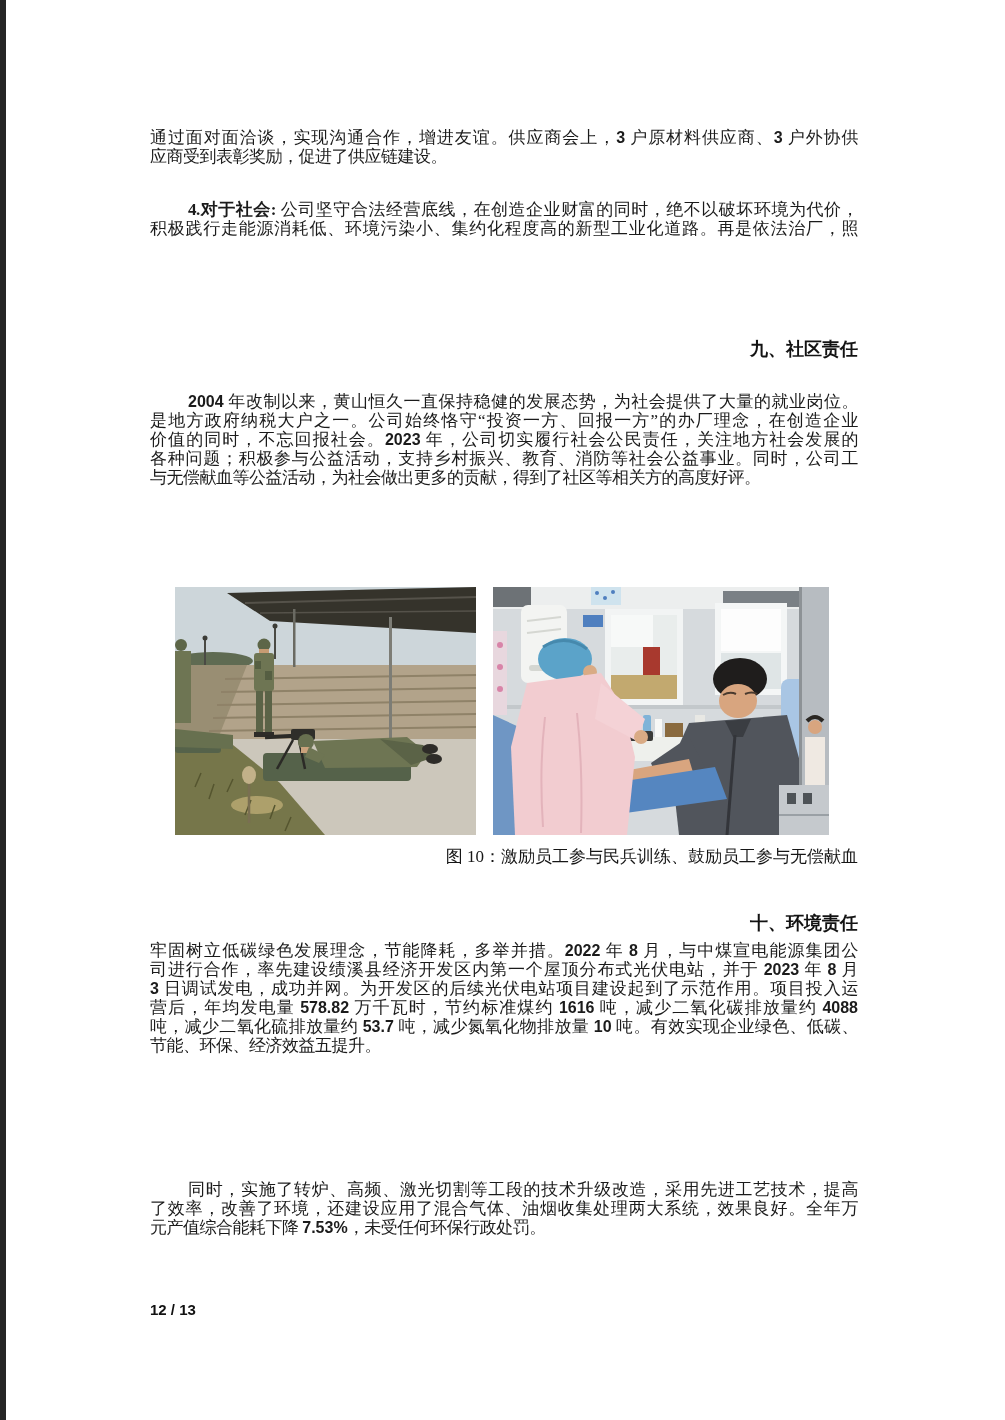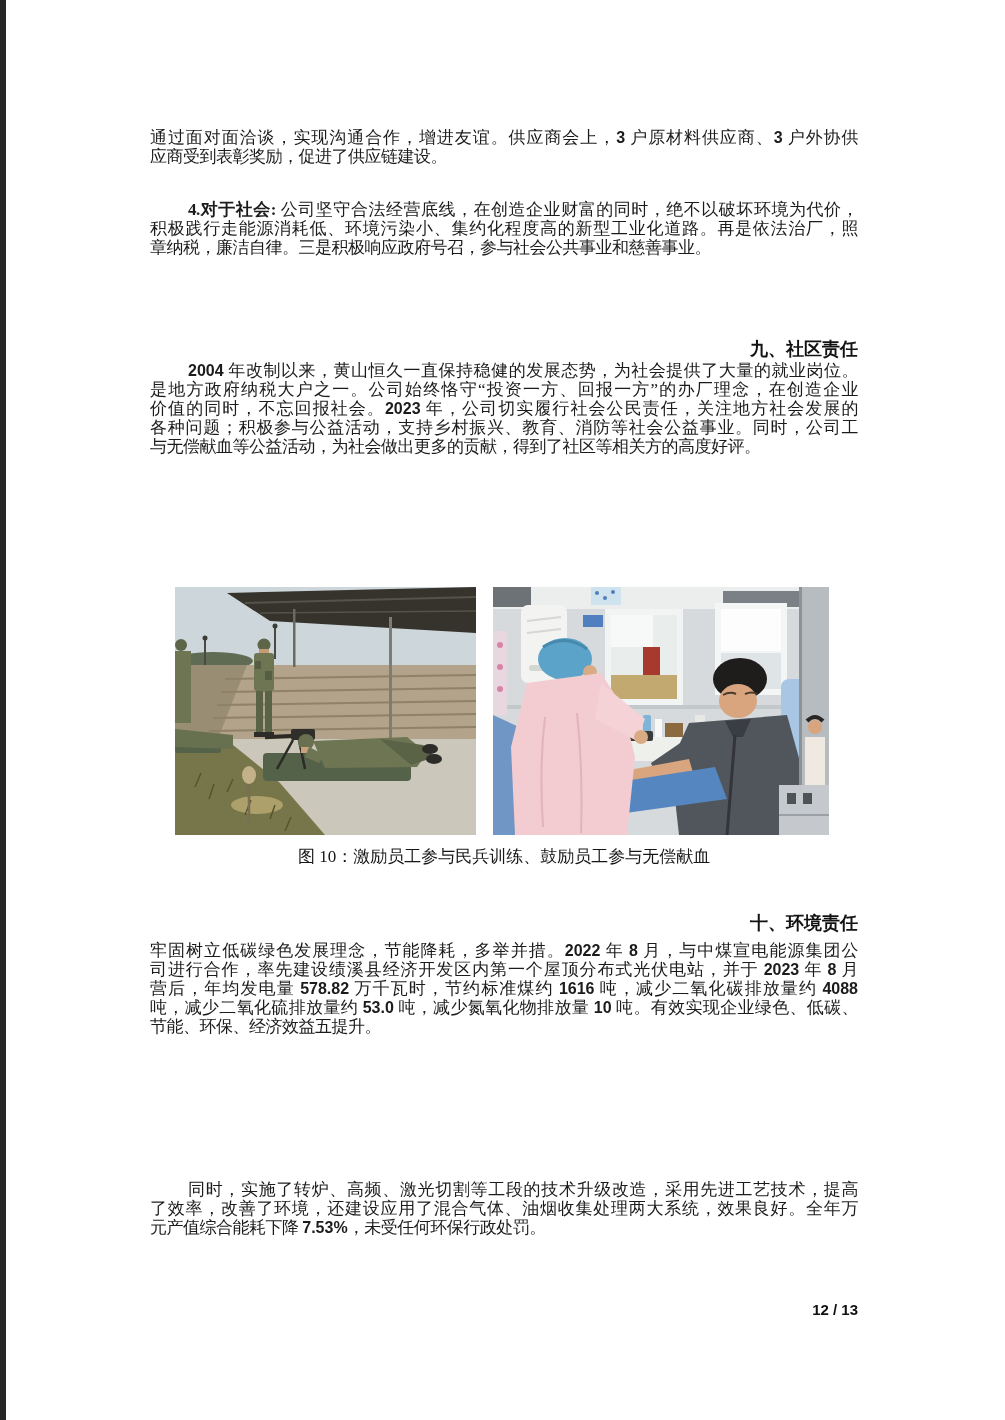--- a/index.html
+++ b/index.html
@@ -23,46 +23,45 @@
     position:absolute;left:150px;width:708px;padding-left:38px;box-sizing:border-box;
     font-size:18px;font-weight:bold;line-height:35px;letter-spacing:0;color:#121212;text-align:right;
   }
   .figure-row{position:absolute;left:0;top:587px;width:1005px;height:248px;}
   .photo{position:absolute;top:0;height:248px;overflow:hidden;}
   .photo svg{display:block;width:100%;height:100%;}
   .photo-left{left:175px;width:301px;}
   .photo-right{left:493px;width:336px;}
   .caption{
     position:absolute;left:150px;top:841px;width:708px;
-    font-size:17px;line-height:32px;text-align:center;letter-spacing:0;color:#161616;
+    font-size:17px;line-height:32px;text-align:right;letter-spacing:0;color:#161616;
   }
   .footer{
-    position:absolute;left:150px;top:1295px;width:708px;text-align:right;
+    position:absolute;left:150px;top:1295px;width:708px;text-align:left;
     font-family:"Liberation Sans",sans-serif;font-weight:bold;font-size:15px;line-height:30px;color:#111;
   }
 </style>
 </head>
 <body>
 
 <div class="edge-bar"></div>
 
 <div class="textblock" style="top:128px;">
     <div class="line">通过面对面洽谈，实现沟通合作，增进友谊。供应商会上，<b class="num">3</b> 户原材料供应商、<b class="num">3</b> 户外协供</div>
     <div class="line last">应商受到表彰奖励，促进了供应链建设。</div>
   </div>
 
 <div class="textblock" style="top:200px;">
     <div class="line indent"><b class="lead">4.对于社会: </b>公司坚守合法经营底线，在创造企业财富的同时，绝不以破坏环境为代价，</div>
     <div class="line">积极践行走能源消耗低、环境污染小、集约化程度高的新型工业化道路。再是依法治厂，照</div>
-    <div class="line last">章纳税，廉洁自律。三是积极响应政府号召，参与社会公共事业和慈善事业。</div>
   </div>
 
 <div class="heading" style="top:332px;">九、社区责任</div>
 
-<div class="textblock" style="top:361px;">
+<div class="textblock" style="top:392px;">
     <div class="line indent"><b class="num">2004</b> 年改制以来，黄山恒久一直保持稳健的发展态势，为社会提供了大量的就业岗位。</div>
     <div class="line">是地方政府纳税大户之一。公司始终恪守“投资一方、回报一方”的办厂理念，在创造企业</div>
     <div class="line">价值的同时，不忘回报社会。<b class="num">2023</b> 年，公司切实履行社会公民责任，关注地方社会发展的</div>
     <div class="line">各种问题；积极参与公益活动，支持乡村振兴、教育、消防等社会公益事业。同时，公司工</div>
     <div class="line last">与无偿献血等公益活动，为社会做出更多的贡献，得到了社区等相关方的高度好评。</div>
   </div>
 
 <div class="figure-row">
 
   <figure class="photo photo-left" style="margin:0;" role="img" aria-label="员工参与民兵训练照片">
@@ -236,22 +235,23 @@
 
 </div>
 
 <div class="caption">图 10：激励员工参与民兵训练、鼓励员工参与无偿献血</div>
 
 <div class="heading" style="top:906px;">十、环境责任</div>
 
 <div class="textblock" style="top:941px;">
     <div class="line">牢固树立低碳绿色发展理念，节能降耗，多举并措。<b class="num">2022</b> 年 <b class="num">8</b> 月，与中煤宣电能源集团公</div>
     <div class="line">司进行合作，率先建设绩溪县经济开发区内第一个屋顶分布式光伏电站，并于 <b class="num">2023</b> 年 <b class="num">8</b> 月</div>
+    <div class="line"><b class="num">3</b> 日调试发电，成功并网。为开发区的后续光伏电站项目建设起到了示范作用。项目投入运</div>
     <div class="line">营后，年均发电量 <b class="num">578.82</b> 万千瓦时，节约标准煤约 <b class="num">1616</b> 吨，减少二氧化碳排放量约 <b class="num">4088</b></div>
-    <div class="line">吨，减少二氧化硫排放量约 <b class="num">53.0</b> 吨，减少氮氧化物排放量 <b class="num">10</b> 吨。有效实现企业绿色、低碳、</div>
+    <div class="line">吨，减少二氧化硫排放量约 <b class="num">53.7</b> 吨，减少氮氧化物排放量 <b class="num">10</b> 吨。有效实现企业绿色、低碳、</div>
     <div class="line last">节能、环保、经济效益五提升。</div>
   </div>
 
 <div class="textblock" style="top:1180px;">
     <div class="line indent">同时，实施了转炉、高频、激光切割等工段的技术升级改造，采用先进工艺技术，提高</div>
     <div class="line">了效率，改善了环境，还建设应用了混合气体、油烟收集处理两大系统，效果良好。全年万</div>
     <div class="line last">元产值综合能耗下降 <b class="num">7.53%</b>，未受任何环保行政处罚。</div>
   </div>
 
 <div class="footer">12 / 13</div>

